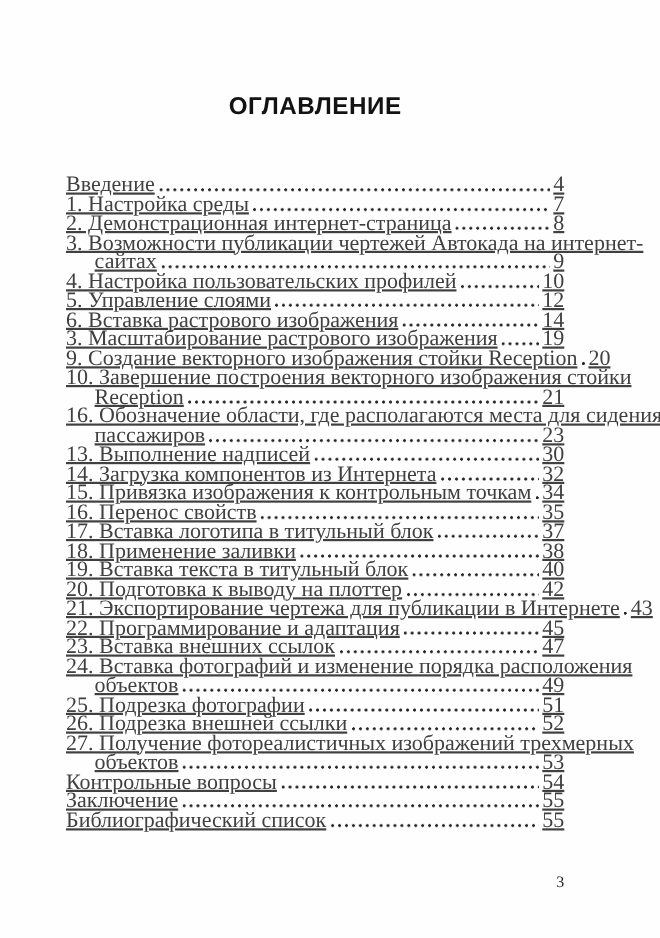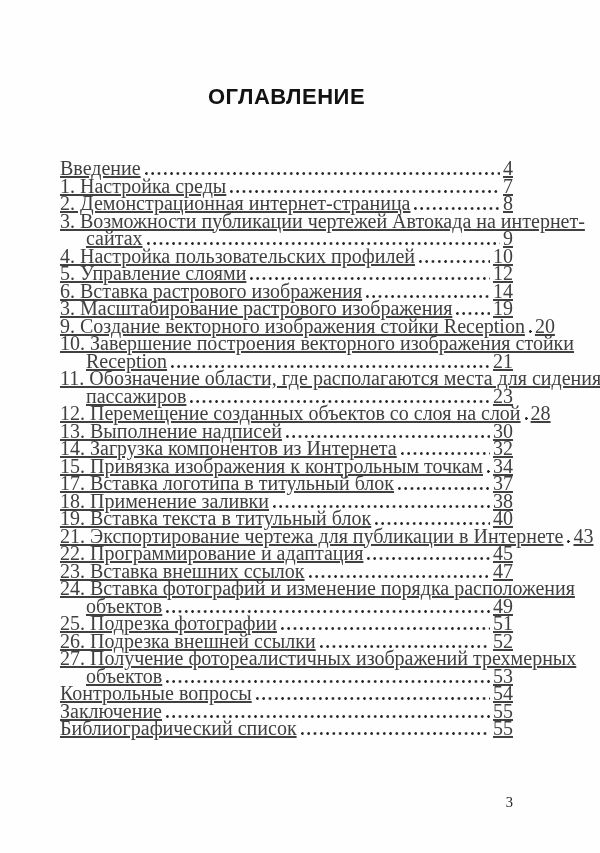--- a/index.html
+++ b/index.html
@@ -159,36 +159,29 @@
       </div>
       <div class="toc-entry">
         <div class="toc-hang">10. Завершение построения векторного изображения стойки</div>
         <div class="toc-row cont">
           <span class="label">Reception</span>
           <span class="leader"></span>
           <span class="page-num">21</span>
         </div>
       </div>
       <div class="toc-entry">
-        <div class="toc-hang">11. Обозначение области, где располагаются места для сидения</div>
+        <div class="toc-hang">16. Обозначение области, где располагаются места для сидения</div>
         <div class="toc-row cont">
           <span class="label">пассажиров</span>
           <span class="leader"></span>
           <span class="page-num">23</span>
         </div>
       </div>
       <div class="toc-entry">
         <div class="toc-row">
-          <span class="label">12. Перемещение созданных объектов со слоя на слой</span>
-          <span class="leader"></span>
-          <span class="page-num">28</span>
-        </div>
-      </div>
-      <div class="toc-entry">
-        <div class="toc-row">
           <span class="label">13. Выполнение надписей</span>
           <span class="leader"></span>
           <span class="page-num">30</span>
         </div>
       </div>
       <div class="toc-entry">
         <div class="toc-row">
           <span class="label">14. Загрузка компонентов из Интернета</span>
           <span class="leader"></span>
           <span class="page-num">32</span>
@@ -196,37 +189,51 @@
       </div>
       <div class="toc-entry">
         <div class="toc-row">
           <span class="label">15. Привязка изображения к контрольным точкам</span>
           <span class="leader"></span>
           <span class="page-num">34</span>
         </div>
       </div>
       <div class="toc-entry">
         <div class="toc-row">
+          <span class="label">16. Перенос свойств</span>
+          <span class="leader"></span>
+          <span class="page-num">35</span>
+        </div>
+      </div>
+      <div class="toc-entry">
+        <div class="toc-row">
           <span class="label">17. Вставка логотипа в титульный блок</span>
           <span class="leader"></span>
           <span class="page-num">37</span>
         </div>
       </div>
       <div class="toc-entry">
         <div class="toc-row">
           <span class="label">18. Применение заливки</span>
           <span class="leader"></span>
           <span class="page-num">38</span>
         </div>
       </div>
       <div class="toc-entry">
         <div class="toc-row">
           <span class="label">19. Вставка текста в титульный блок</span>
           <span class="leader"></span>
           <span class="page-num">40</span>
+        </div>
+      </div>
+      <div class="toc-entry">
+        <div class="toc-row">
+          <span class="label">20. Подготовка к выводу на плоттер</span>
+          <span class="leader"></span>
+          <span class="page-num">42</span>
         </div>
       </div>
       <div class="toc-entry">
         <div class="toc-row">
           <span class="label">21. Экспортирование чертежа для публикации в Интернете</span>
           <span class="leader"></span>
           <span class="page-num">43</span>
         </div>
       </div>
       <div class="toc-entry">

